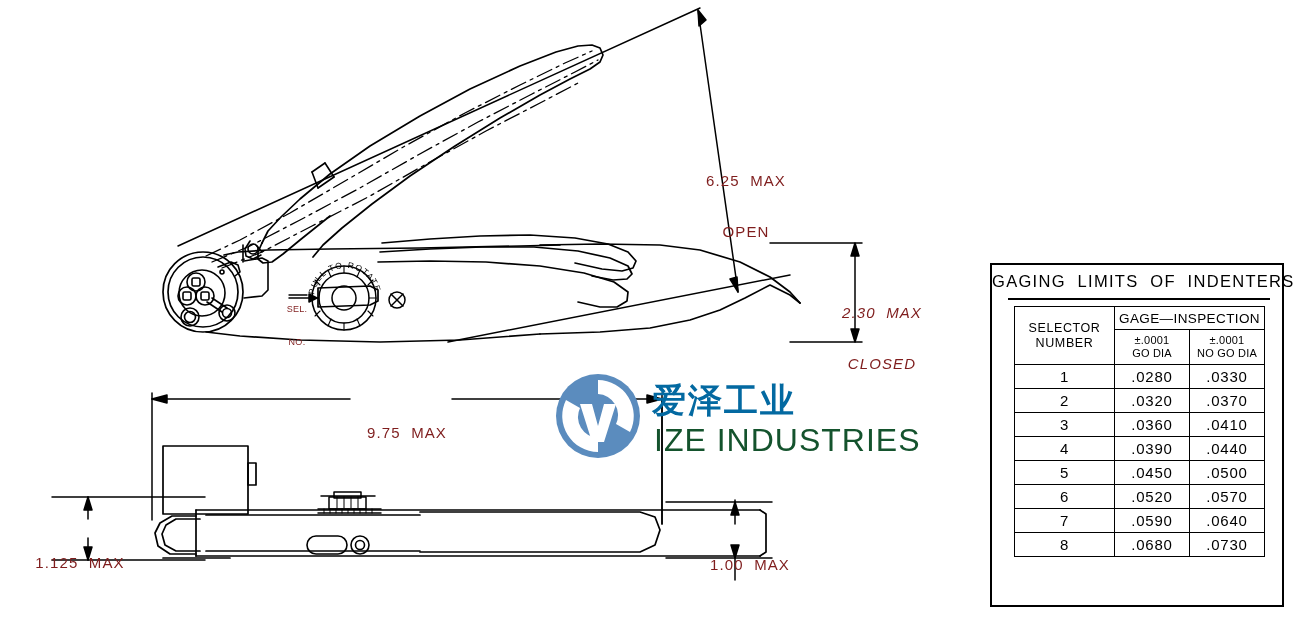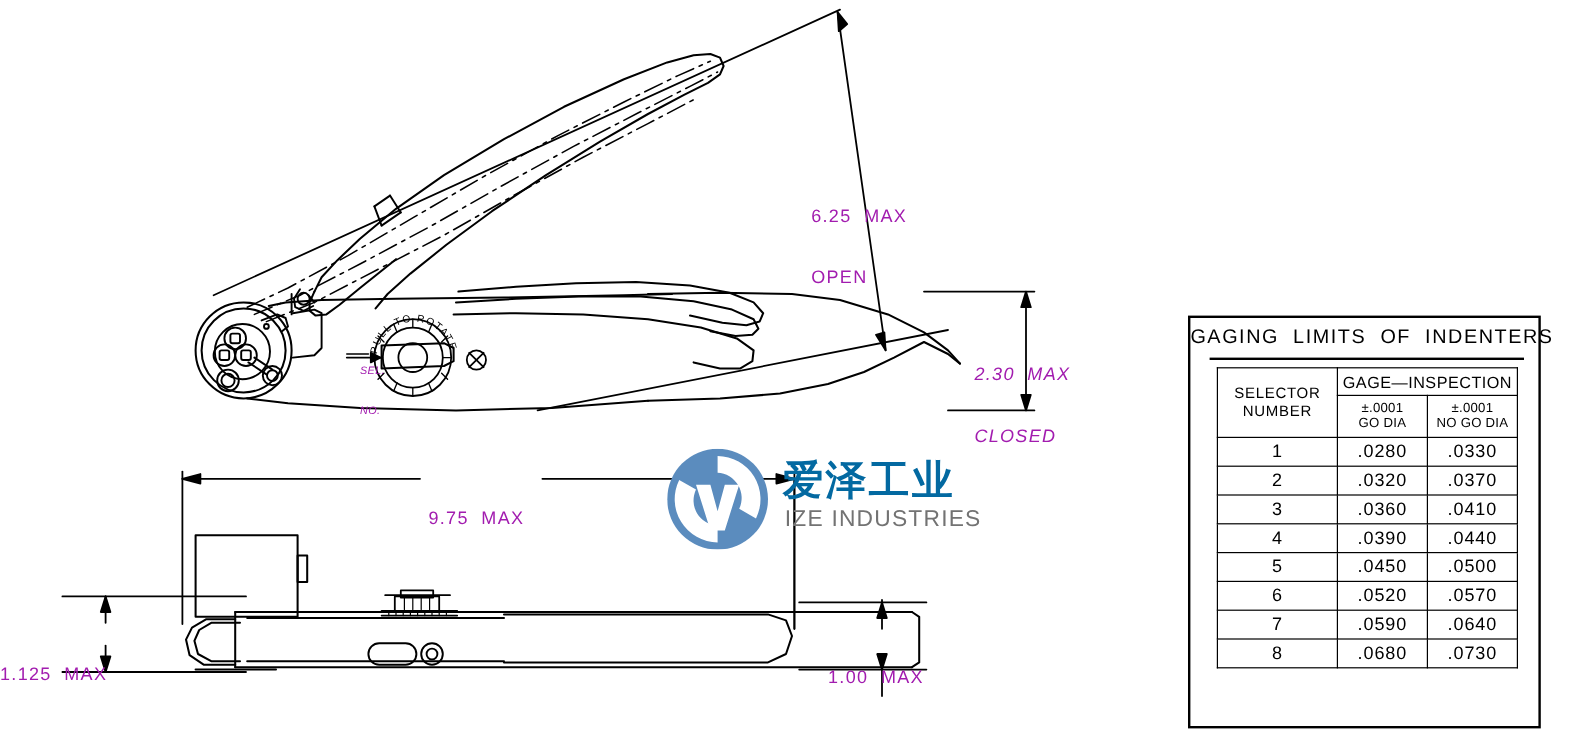--- a/index.html
+++ b/index.html
@@ -19,23 +19,24 @@
     position: absolute;
     left: 0; top: 0;
     width: 1309px;
     height: 630px;
   }
   .dim-text {
     position: absolute;
     font-family: "Liberation Sans", sans-serif;
     font-size: 15px;
     letter-spacing: 1.1px;
-    color: #a21caf;
+    color: #7f1d1d;
     white-space: pre;
     line-height: 17px;
+    text-align: center;
   }
   
   #watermark {
     position: absolute;
     left: 556px;
     top: 372px;
     width: 300px;
     height: 96px;
     pointer-events: none;
   }
@@ -55,23 +56,23 @@
     font-size: 34px;
     letter-spacing: 2px;
     color: #0369a1;
     white-space: pre;
   }
   #wm-en {
     position: absolute;
     left: 98px;
     top: 50px;
     font-family: "Liberation Sans", sans-serif;
-    font-size: 19px;
+    font-size: 32px;
     letter-spacing: 1px;
-    color: #737373;
+    color: #14532d;
     white-space: pre;
   }
   
   #gage-panel {
     position: absolute;
     left: 990px;
     top: 263px;
     width: 294px;
     height: 344px;
     border: 2px solid #000;
@@ -380,21 +381,21 @@
 </div>
 
 <div class="dim-text" style="left:0px; top:520px; width:160px;">
   <div>1.125  MAX</div>
 </div>
 
 <div class="dim-text" style="left:690px; top:522px; width:120px;">
   <div>1.00  MAX</div>
 </div>
 
-<div class="dim-text" style="left:300px; top:282px; width:28px; font-size:9px; letter-spacing:0.3px; line-height:11px;font-style:italic;">
+<div class="dim-text" style="left:283px; top:282px; width:28px; font-size:9px; letter-spacing:0.3px; line-height:11px;">
   <div>SEL.</div>
   <div>NO.</div>
 </div>
 
 <svg style="position:absolute; left:306px; top:260px; width:78px; height:78px;" viewBox="0 0 78 78">
   <defs>
     <path id="dialArc" d="M 8,39 A 31,31 0 0 1 70,39" fill="none"></path>
   </defs>
   <text font-family="Liberation Sans, sans-serif" font-size="8.5" letter-spacing="1.2" fill="#000">
     <textPath href="#dialArc" startOffset="4%">PULL TO ROTATE</textPath>

